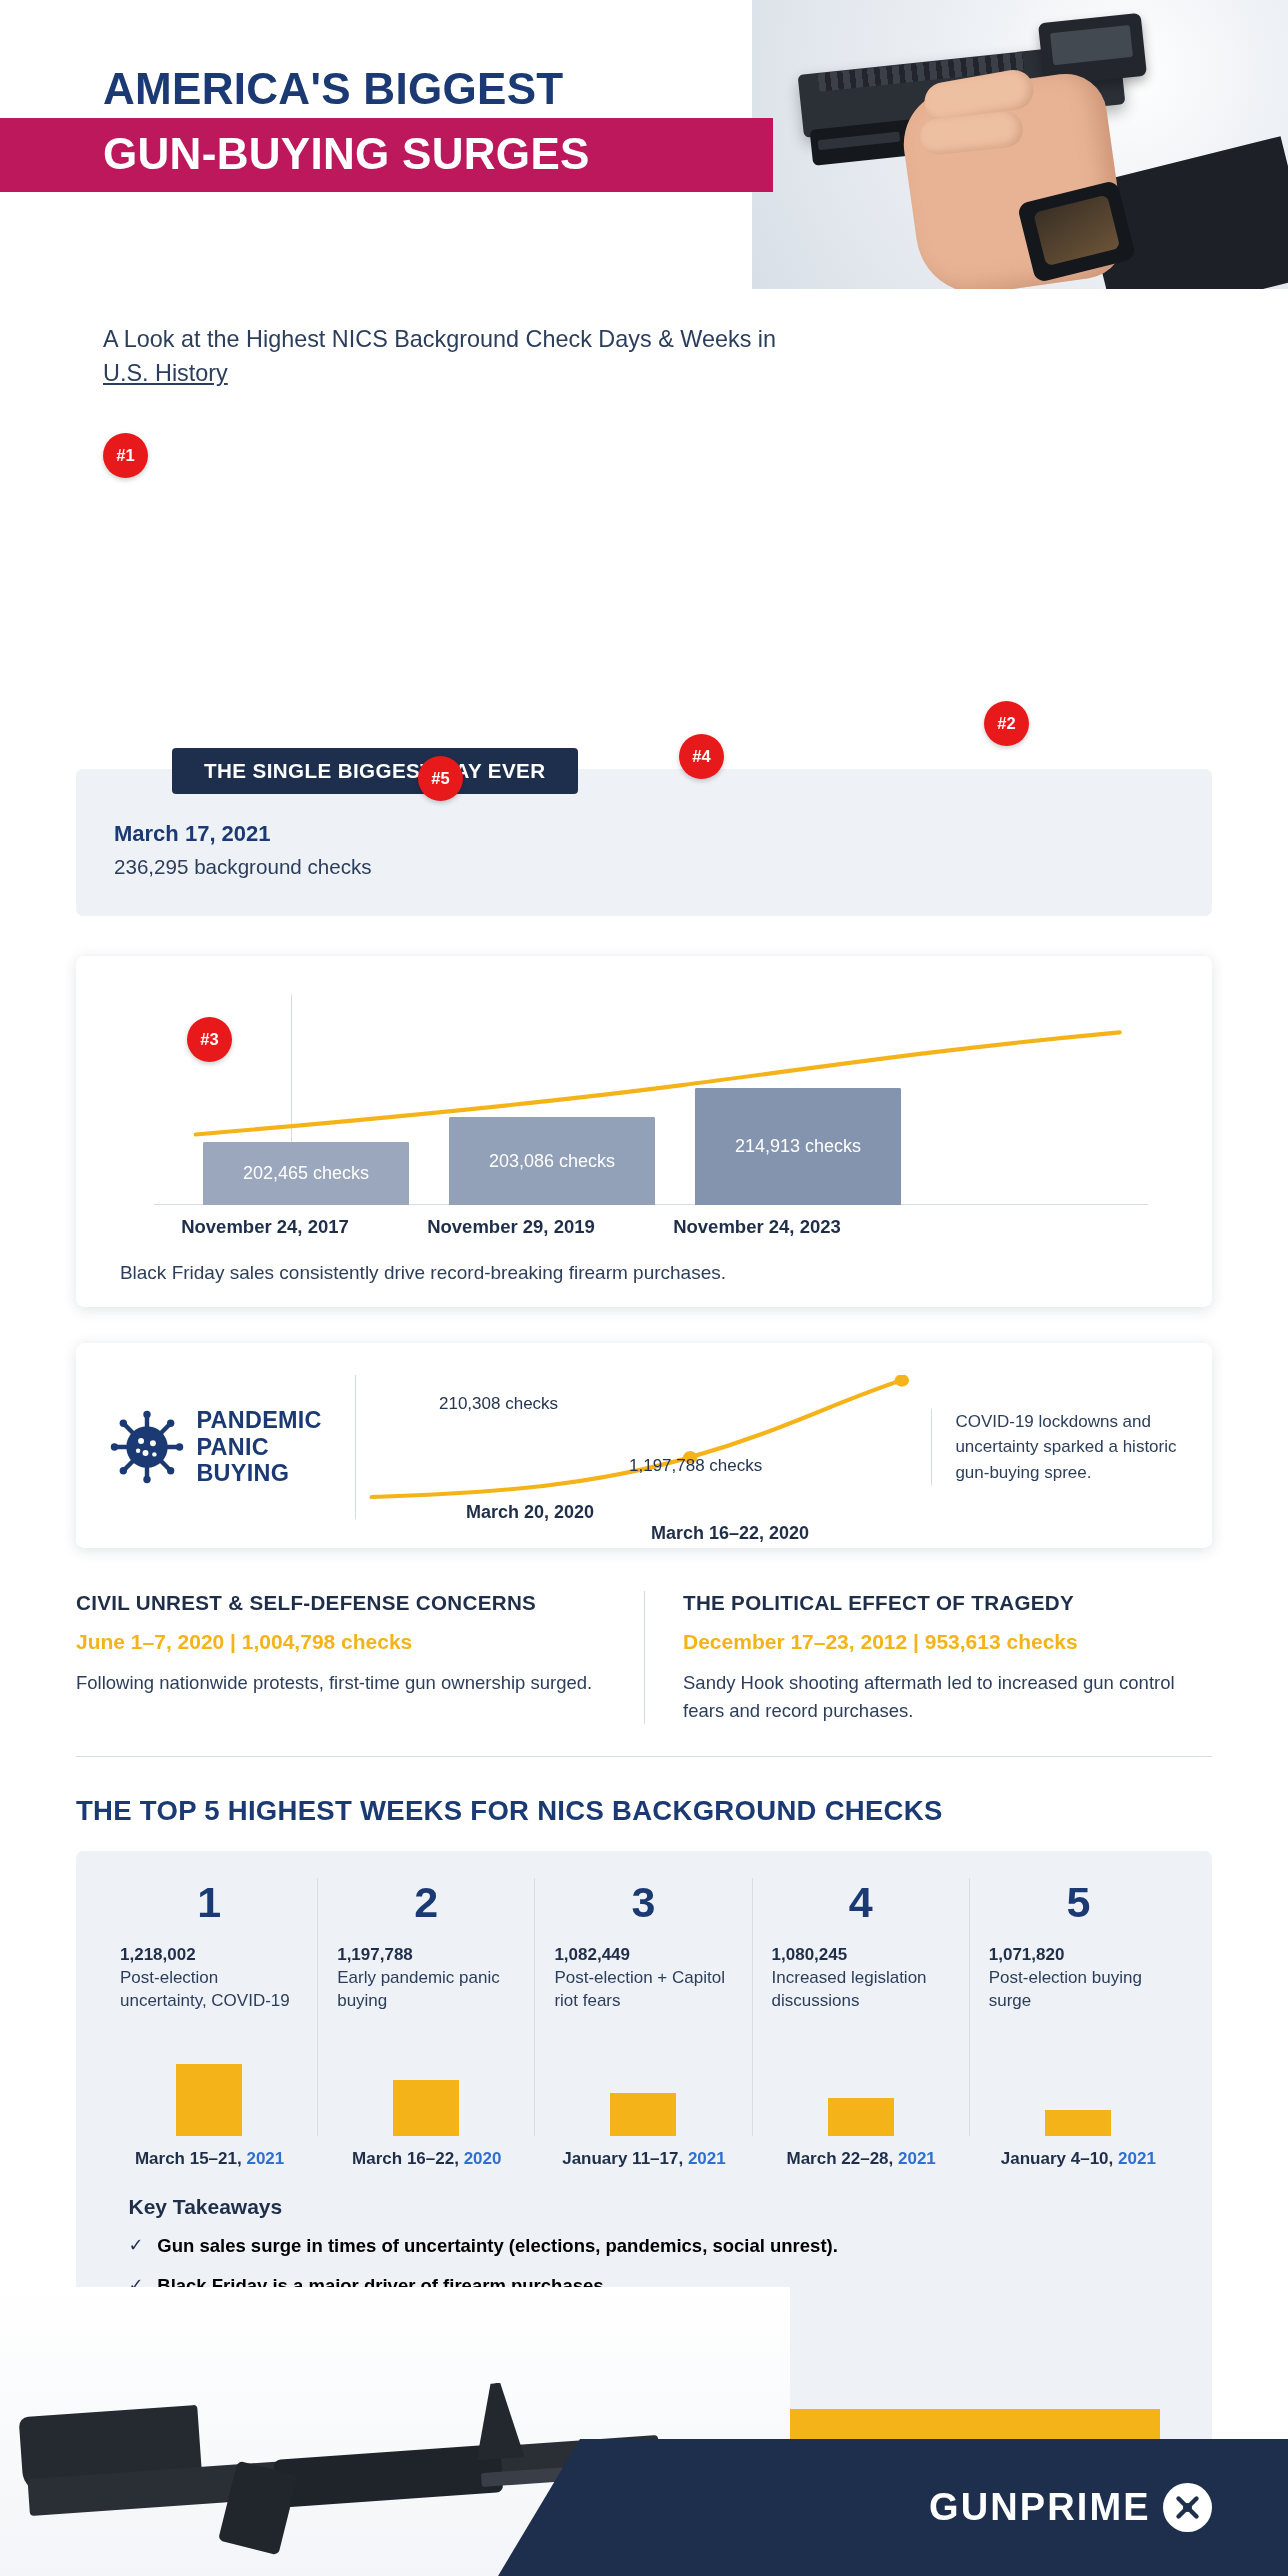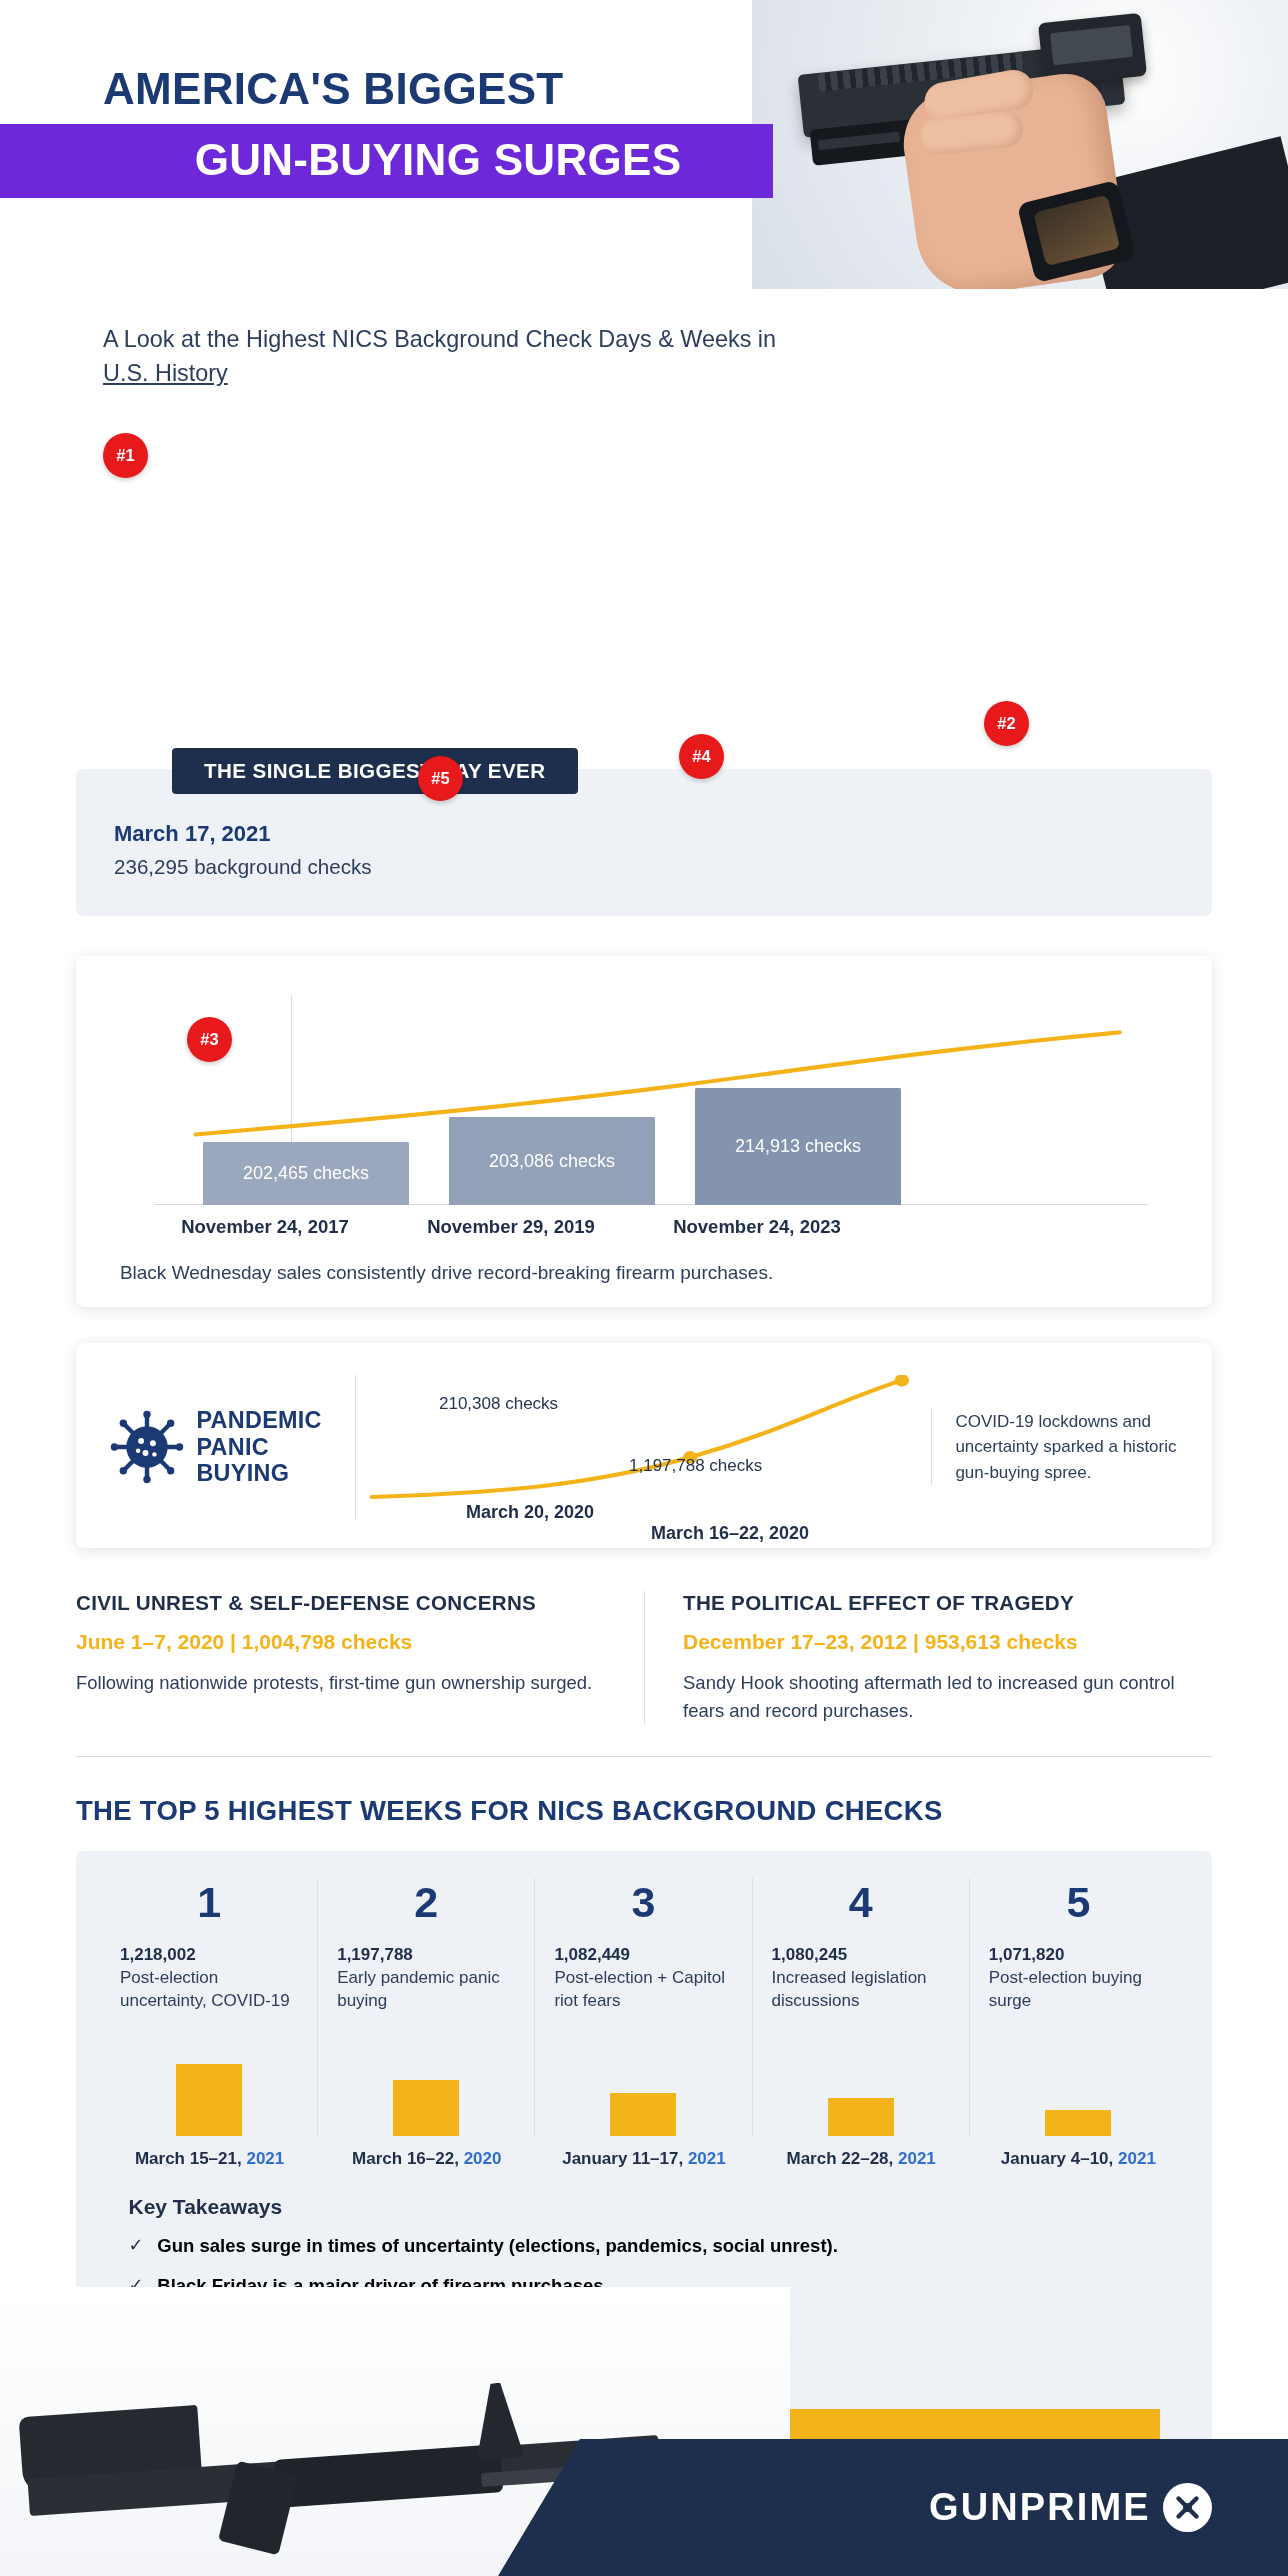--- a/index.html
+++ b/index.html
@@ -131,25 +131,24 @@
     font-size: 44px;
     font-weight: 800;
     letter-spacing: 0.3px;
     color: #1b3a73;
     padding-left: 103px;
     line-height: 1.05;
     text-transform: uppercase;
     font-stretch: condensed;
   }
   .title-band {
-    margin-top: 12px;
-    background: #6d28d9;
+    margin-top: 6px;
+    background: #be185d;
     padding: 12.4px 0 15px 103px;
     width: 773px;
-    text-align: center;
   }
   .title-line2 {
     font-size: 44px;
     font-weight: 800;
     color: #ffffff;
     letter-spacing: 0.3px;
     text-transform: uppercase;
     line-height: 1.05;
   }
   .subtitle {
@@ -491,21 +490,21 @@
       </div>
       <svg class="bf-line" viewBox="0 0 1430 300" preserveAspectRatio="none">
         <path d="M 60 195 C 330 172, 560 150, 760 124 S 1130 72, 1390 48" fill="none" stroke="#f5b31a" stroke-width="6" stroke-linecap="round"></path>
       </svg>
     </div>
     <div class="bf-labels">
       <div class="bf-label">November 24, 2017</div>
       <div class="bf-label">November 29, 2019</div>
       <div class="bf-label">November 24, 2023</div>
     </div>
-    <div class="bf-note">Black Wednesday sales consistently drive record-breaking firearm purchases.</div>
+    <div class="bf-note">Black Friday sales consistently drive record-breaking firearm purchases.</div>
   </div>
 
   <div class="badge b3">#3</div>
   <div class="sec3 card">
     <div class="virus-wrap">
       <div class="virus">
         <svg viewBox="0 0 100 100" width="74" height="74">
           <g fill="#1b3a73">
             <circle cx="50" cy="50" r="28"></circle>
             <g stroke="#1b3a73" stroke-width="6" stroke-linecap="round">

